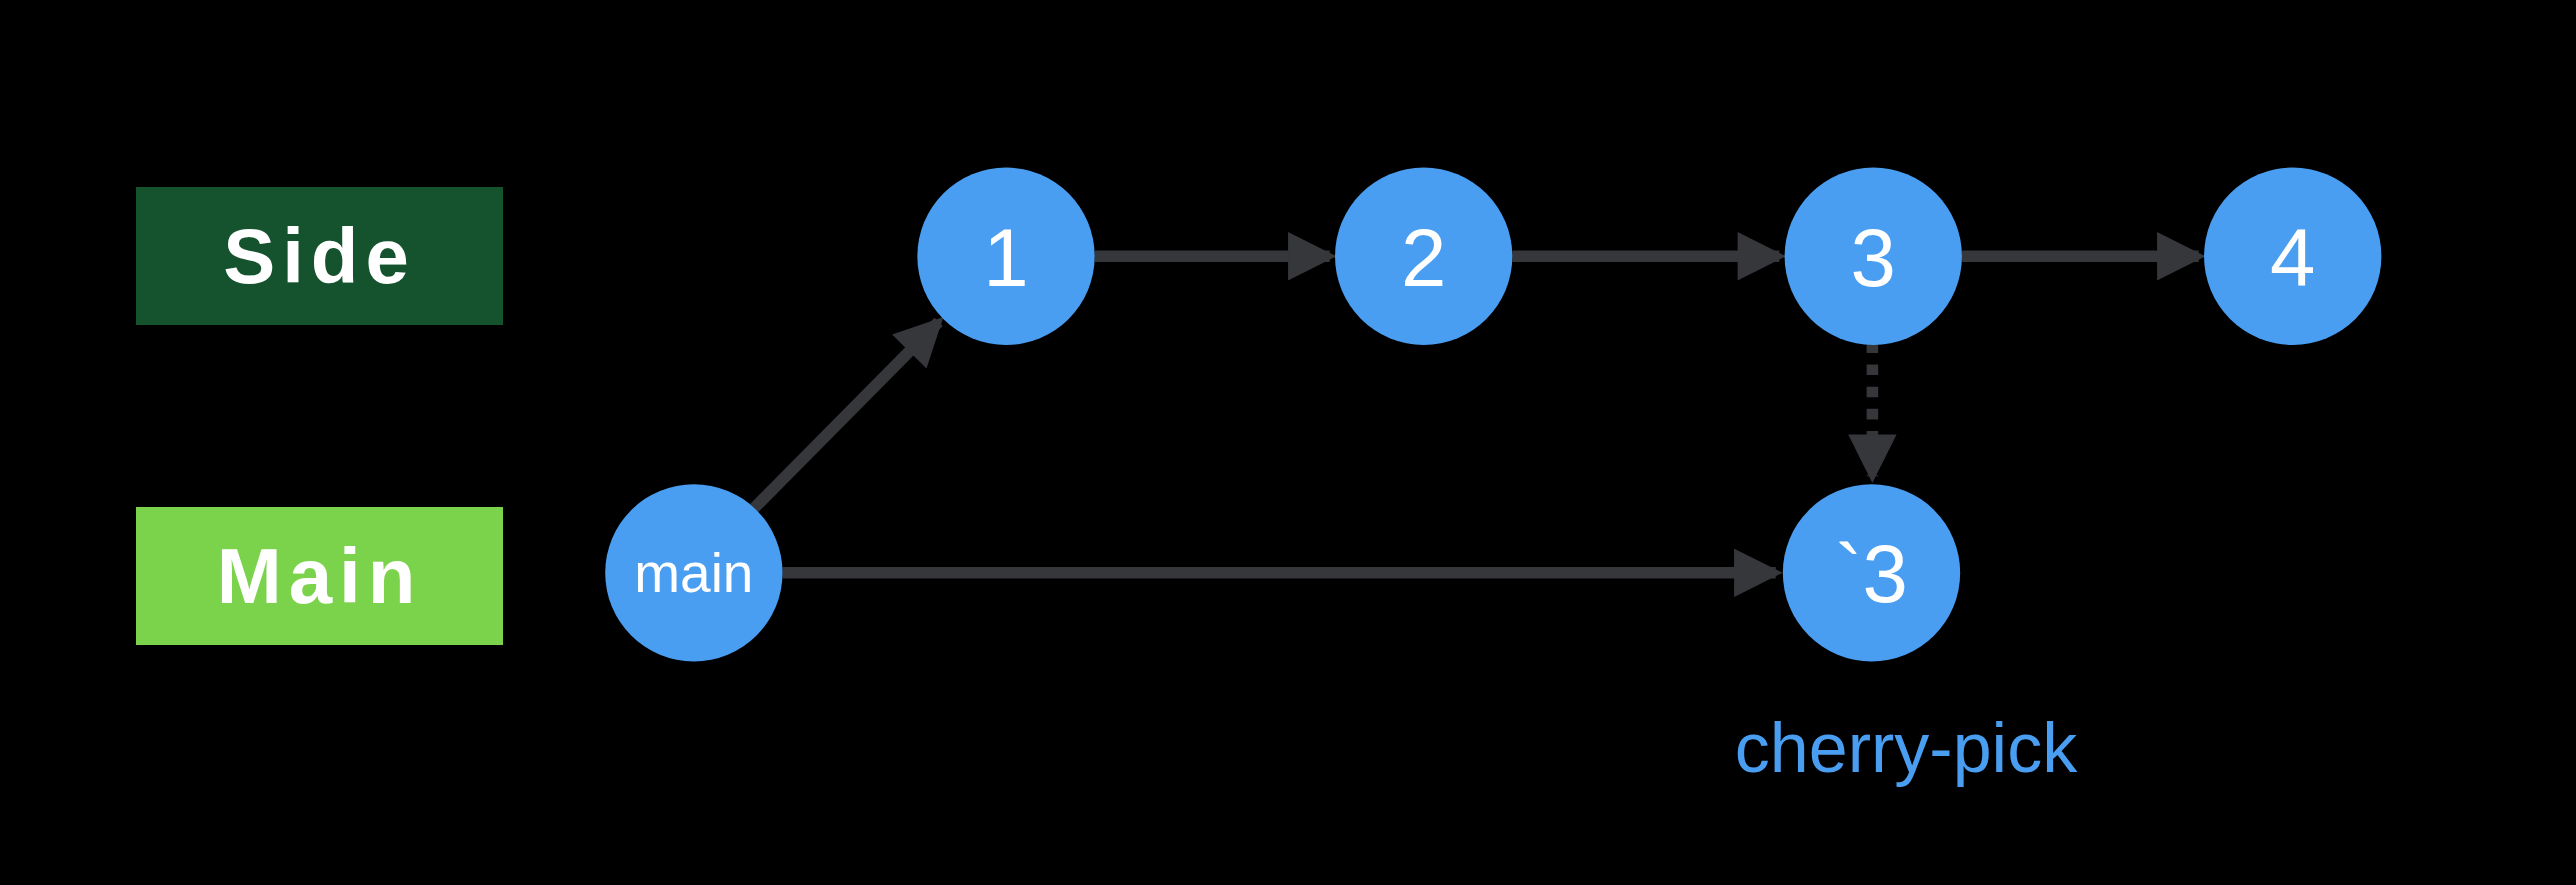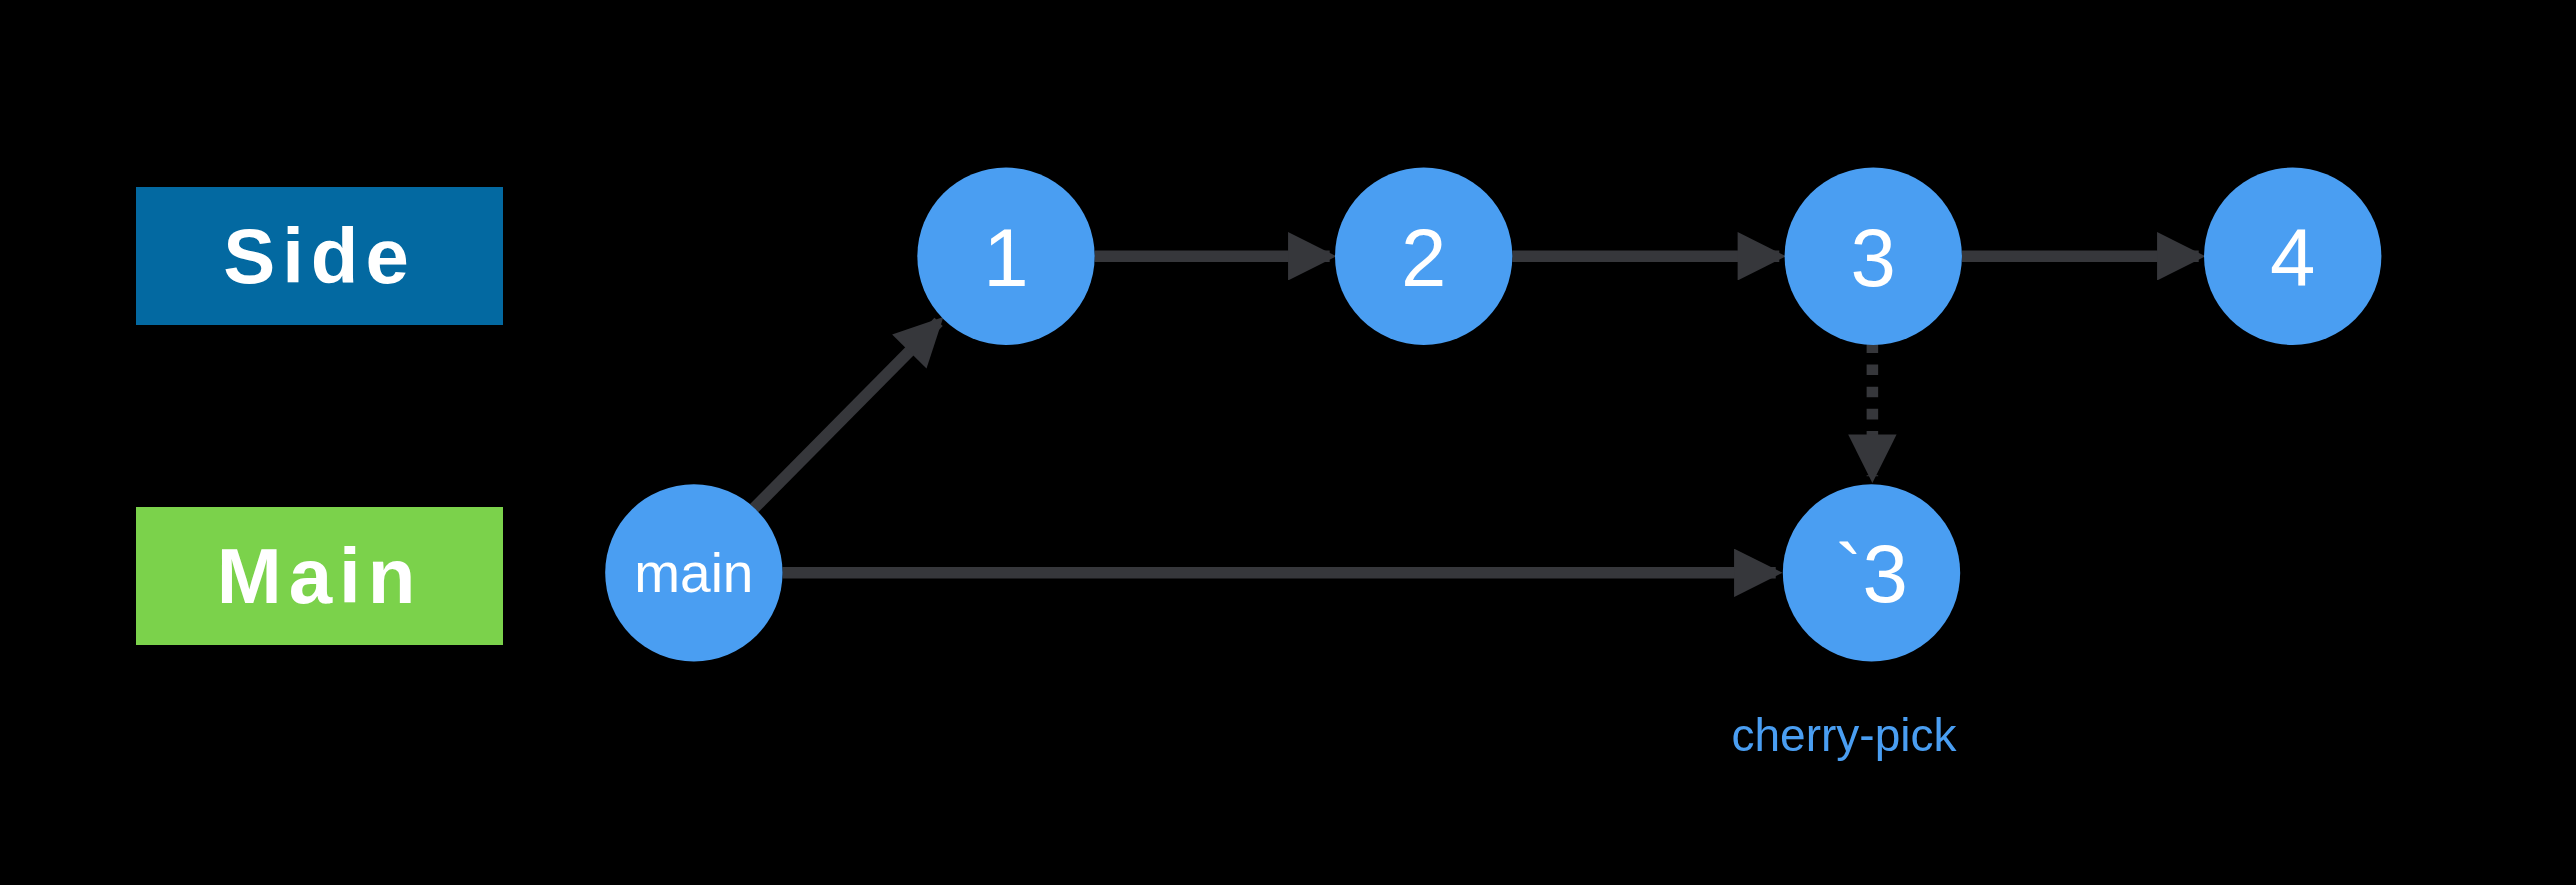--- a/index.html
+++ b/index.html
@@ -25,21 +25,21 @@
     align-items: center;
     justify-content: center;
     color: #FFFFFF;
     font-size: 78px;
     font-weight: 700;
     letter-spacing: 7px;
   }
   .branch-label.side {
     left: 136px;
     top: 187px;
-    background: #0369a1;
+    background: #14532d;
   }
   .branch-label.main {
     left: 136px;
     top: 507px;
     background: #7BD24B;
   }
   svg.graph {
     position: absolute;
     left: 0;
     top: 0;
@@ -60,25 +60,25 @@
     font-family: "Liberation Sans", "DejaVu Sans", sans-serif;
     font-size: 92px;
     font-weight: 400;
     text-anchor: middle;
   }
   .node-label.small {
     font-size: 62px;
   }
   .annotation {
     position: absolute;
-    left: 1844px;
+    left: 1906px;
     top: 708px;
     transform: translateX(-50%);
     color: #4A9EF2;
-    font-size: 46px;
+    font-size: 70px;
     font-weight: 400;
     white-space: nowrap;
     text-align: right;
   }
 </style>
 </head>
 <body>
 
 <div class="canvas">
 

